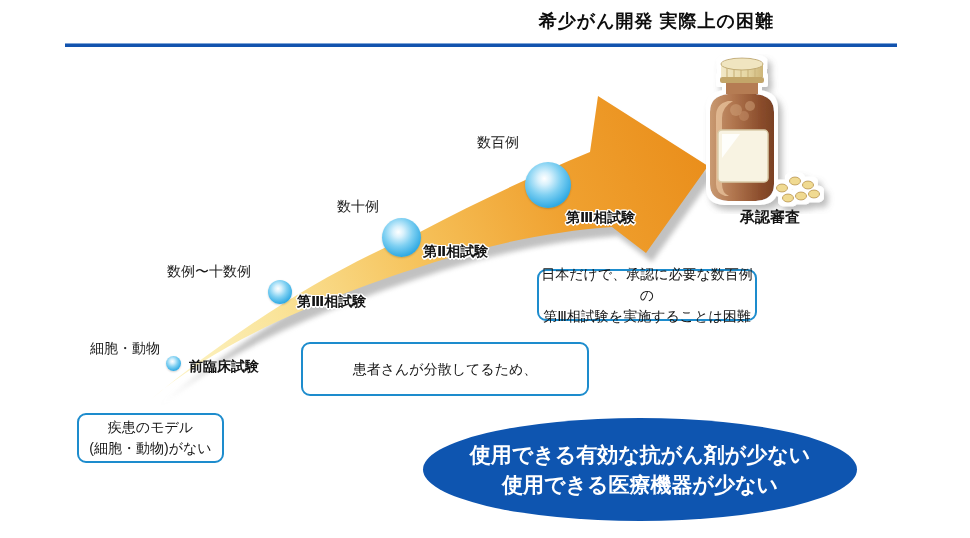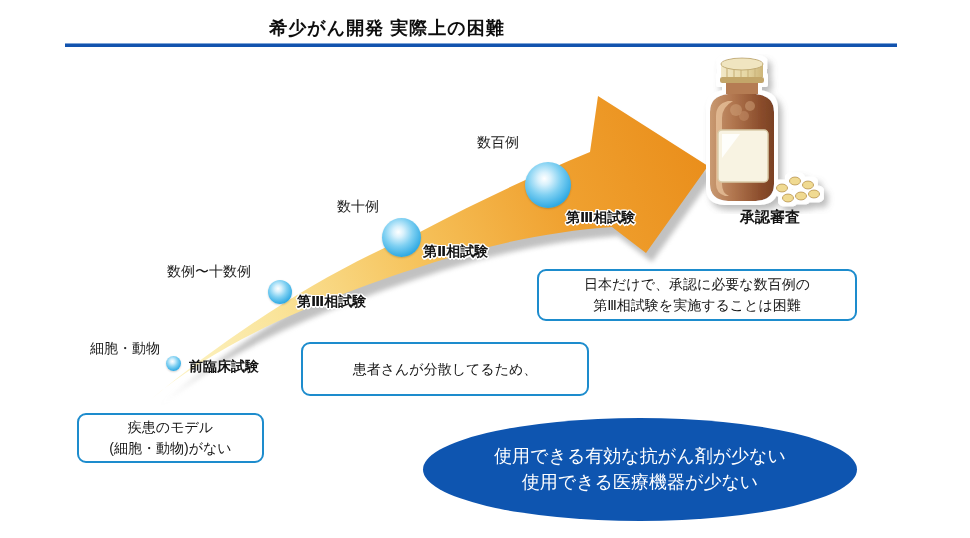--- a/index.html
+++ b/index.html
@@ -2,21 +2,21 @@
 <html><head>
 <meta charset="utf-8">
 <style>
   html,body{margin:0;padding:0;background:#fff;}
   *{box-sizing:border-box;}
   .slide{
     position:relative;width:970px;height:538px;background:#ffffff;overflow:hidden;
     font-family:"Liberation Sans","DejaVu Sans",sans-serif;color:#1a1a1a;
   }
   .page-title{
-    position:absolute;left:0;top:16px;width:774px;text-align:center;
+    position:absolute;left:0;top:9px;width:774px;text-align:right;
     font-size:18px;font-weight:600;letter-spacing:1px;color:#0d0d0d;
   }
   .title-rule{
     position:absolute;left:65px;top:43px;width:832px;height:4px;background:#1253ae;
     border-top:1px solid #7da4d8;
   }
   .arrow-layer{position:absolute;left:0;top:0;width:970px;height:538px;}
   .ball{
     position:absolute;border-radius:50%;
     background:radial-gradient(circle at 42% 36%,#ffffff 0%,#d8f1fc 16%,#7fd0f2 42%,#2ea9e3 74%,#1b8fc9 100%);
@@ -38,35 +38,35 @@
   .lbl-phase-1{left:297px;top:293px;}
   .lbl-count-2{left:337px;top:198px;}
   .lbl-phase-2{left:423px;top:243px;}
   .lbl-count-3{left:477px;top:134px;}
   .lbl-phase-3{left:566px;top:209px;}
   .callout{
     position:absolute;background:#ffffff;border:2.5px solid #1d8ccd;border-radius:9px;
     display:flex;flex-direction:column;justify-content:center;align-items:center;
     text-align:center;font-size:14px;line-height:1.5;color:#161616;
   }
-  .callout-1{left:77px;top:413px;width:187px;height:50px;}
+  .callout-1{left:77px;top:413px;width:147px;height:50px;}
   .callout-2{left:301px;top:342px;width:288px;height:54px;}
-  .callout-3{left:537px;top:269px;width:320px;height:52px;}
+  .callout-3{left:537px;top:269px;width:220px;height:52px;}
   .bottle-wrap{position:absolute;left:698px;top:54px;width:140px;height:160px;}
   .approval-label{
     position:absolute;left:700px;top:208px;width:140px;text-align:center;
     font-size:15px;font-weight:600;color:#141414;
   }
   .conclusion-ellipse{
     position:absolute;left:423px;top:418px;width:434px;height:103px;border-radius:50%;
     background:#0e55b0;display:flex;flex-direction:column;justify-content:center;
     align-items:center;text-align:center;
   }
   .conclusion-line{
-    color:#ffffff;font-size:18px;font-weight:400;line-height:1.4;white-space:nowrap;
+    color:#ffffff;font-size:21px;font-weight:700;line-height:1.4;white-space:nowrap;
   }
 </style>
 </head>
 <body>
 
 <div class="slide">
 
   <div class="page-title">希少がん開発 実際上の困難</div>
   <div class="title-rule"></div>
 

